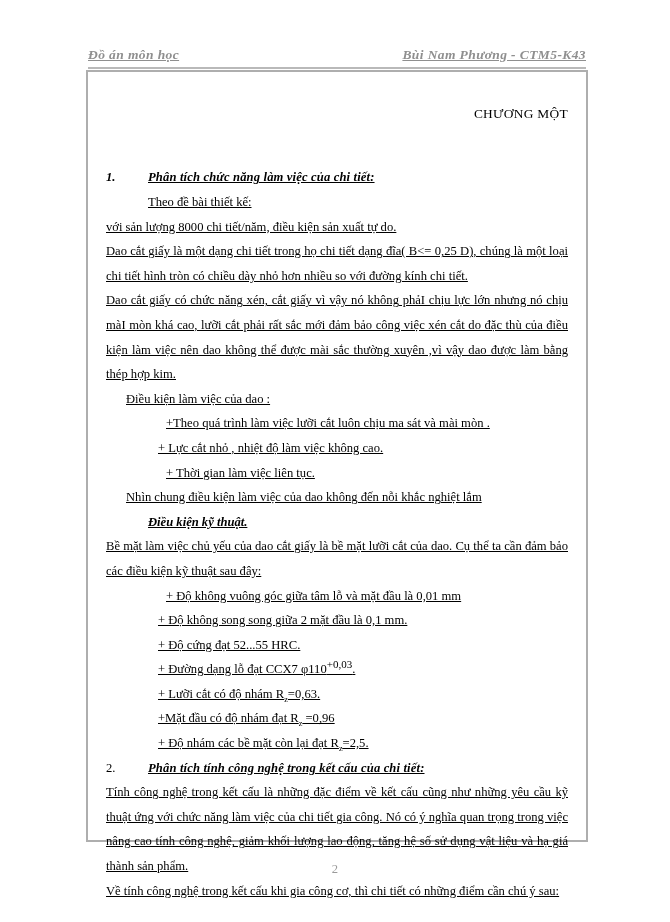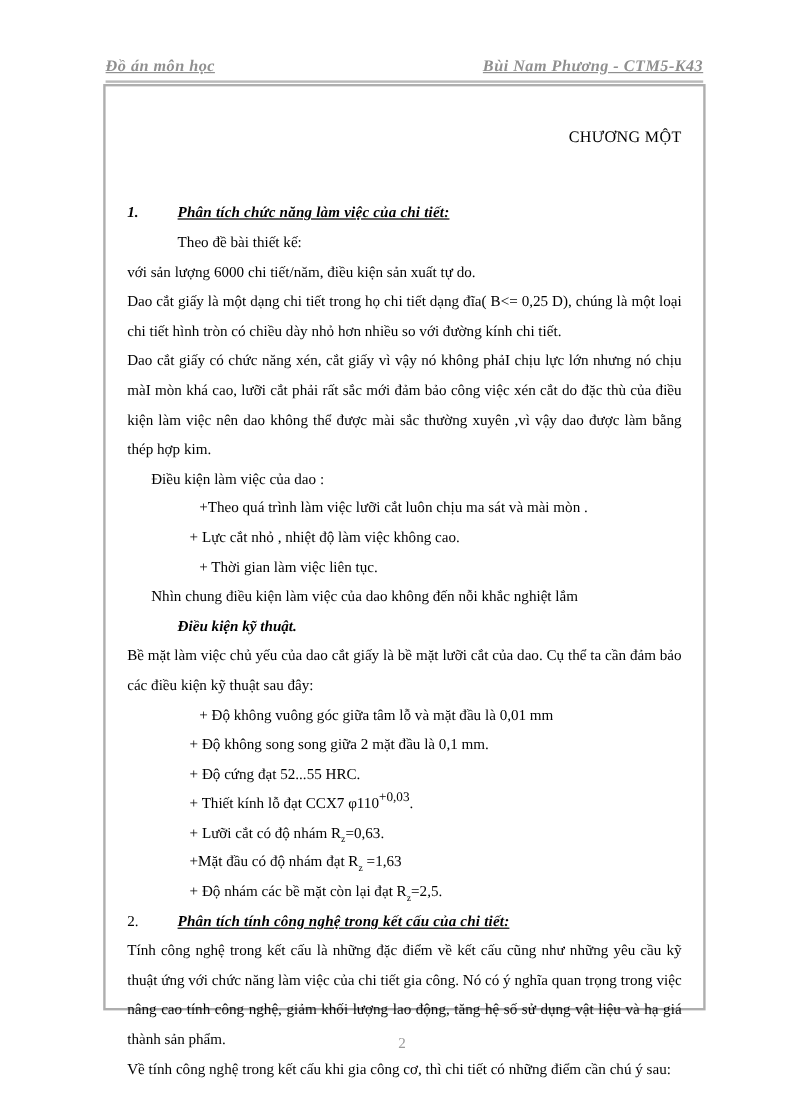--- a/index.html
+++ b/index.html
@@ -77,20 +77,21 @@
     margin-bottom: 16px;
     letter-spacing: 0.3px;
   }
 
   
   p.para {
     margin: 0;
     text-align: justify;
     line-height: 24.6px;
     text-indent: 0;
+    text-decoration: underline;
   }
 
   
   .gap-lg { height: 29px; }
 
   
   .section-head {
     display: flex;
     align-items: baseline;
     line-height: 24.6px;
@@ -152,21 +153,21 @@
     <div class="gap-lg"></div>
 
     <div class="section-head">
       <span class="section-num">1.</span>
       <span class="section-title">Phân tích chức năng làm việc của chi tiết:</span>
     </div>
 
     <p class="para ind-1">Theo đề bài thiết kế:</p>
 
 
-    <p class="para">với sản lượng 6000 chi tiết/năm, điều kiện sản xuất tự do.</p>
+    <p class="para">với sản lượng 8000 chi tiết/năm, điều kiện sản xuất tự do.</p>
 
     <p class="para first-indent">Dao cắt giấy là  một dạng chi tiết trong họ chi tiết dạng đĩa( B&lt;= 0,25 D), chúng là một loại chi tiết hình tròn có chiều dày nhỏ hơn nhiều so với đường kính chi tiết.</p>
 
     <p class="para first-indent">Dao cắt giấy có chức năng xén, cắt giấy vì vậy nó không phảI chịu lực lớn nhưng nó chịu màI mòn khá cao, lưỡi cắt phải rất sắc mới đảm bảo công việc xén cắt do đặc thù của điều kiện làm việc nên dao không thể được mài sắc thường xuyên ,vì vậy dao được làm bằng thép hợp kim.</p>
 
     <p class="para ind-a">Điều kiện làm việc của dao  :</p>
 
     <p class="para ind-3">+Theo quá trình làm việc lưỡi cắt luôn chịu ma sát và mài mòn .</p>
     <p class="para ind-2">+ Lực cắt nhỏ , nhiệt độ làm việc không cao.</p>
     <p class="para ind-3">+ Thời gian làm việc liên tục.</p>
@@ -175,29 +176,29 @@
 
     <p class="para ind-1 bold-ital">Điều kiện kỹ thuật.</p>
 
     <p class="para first-indent">Bề mặt làm việc chủ yếu của dao cắt giấy là  bề mặt lưỡi cắt của dao. Cụ thể ta cần đảm bảo các điều kiện kỹ thuật sau đây:</p>
 
     <p class="para ind-3">+ Độ không vuông góc giữa tâm lỗ và mặt đầu là 0,01 mm</p>
     <p class="para ind-2">+ Độ không song song giữa 2 mặt đầu là 0,1 mm.</p>
     <p class="para ind-2">+ Độ cứng đạt 52...55 HRC.</p>
 
     <p class="para ind-2">
-      <span>+ Thiết kính lỗ đạt CCX7  φ110</span><sup>+0,03</sup><span>.</span>
+      <span>+ Đường dạng lỗ đạt CCX7  φ110</span><sup>+0,03</sup><span>.</span>
     </p>
 
     <p class="para ind-2">
       <span>+ Lưỡi cắt  có độ nhám R</span><sub>z</sub><span>=0,63.</span>
     </p>
 
     <p class="para ind-2">
-      <span>+Mặt đầu có độ nhám đạt R</span><sub>z</sub><span> =1,63</span>
+      <span>+Mặt đầu có độ nhám đạt R</span><sub>z</sub><span> =0,96</span>
     </p>
 
     <p class="para ind-2">
       <span>+ Độ nhám các bề mặt còn lại đạt R</span><sub>z</sub><span>=2,5.</span>
     </p>
 
     <div class="section-head">
       <span class="section-num plain">2.</span>
       <span class="section-title">Phân tích tính công nghệ trong kết cấu của chi tiết:</span>
     </div>

